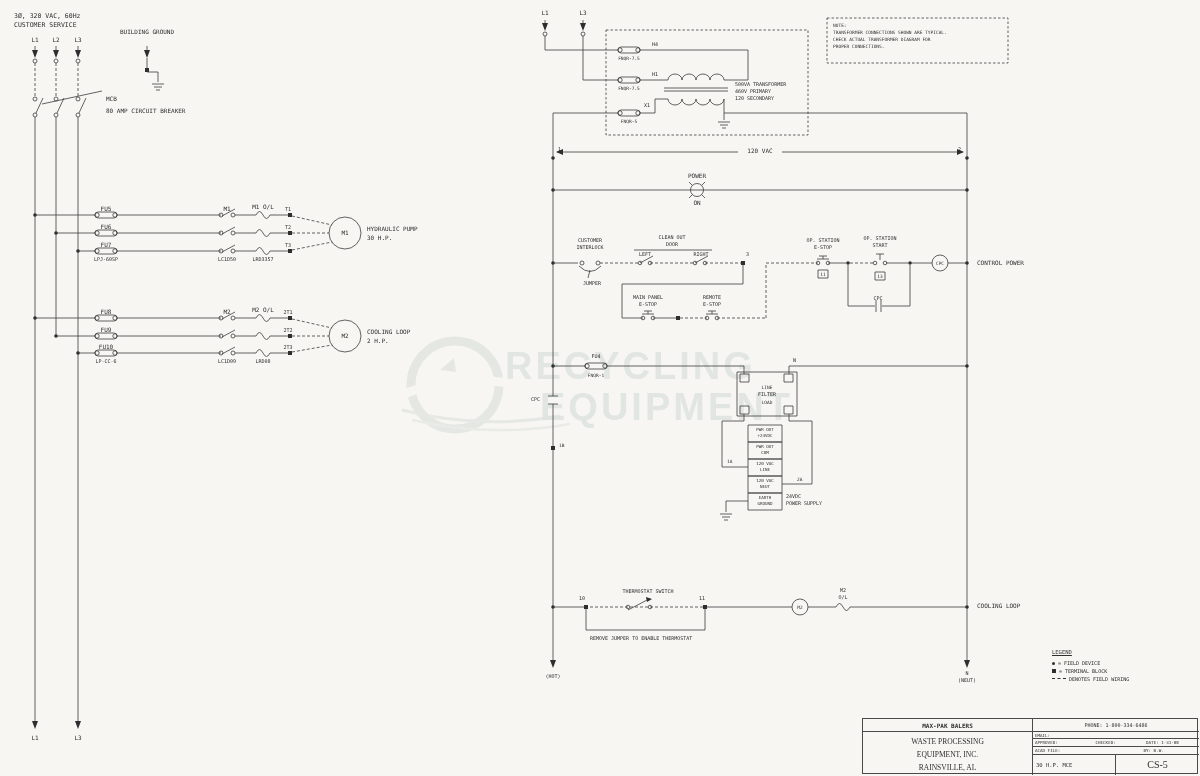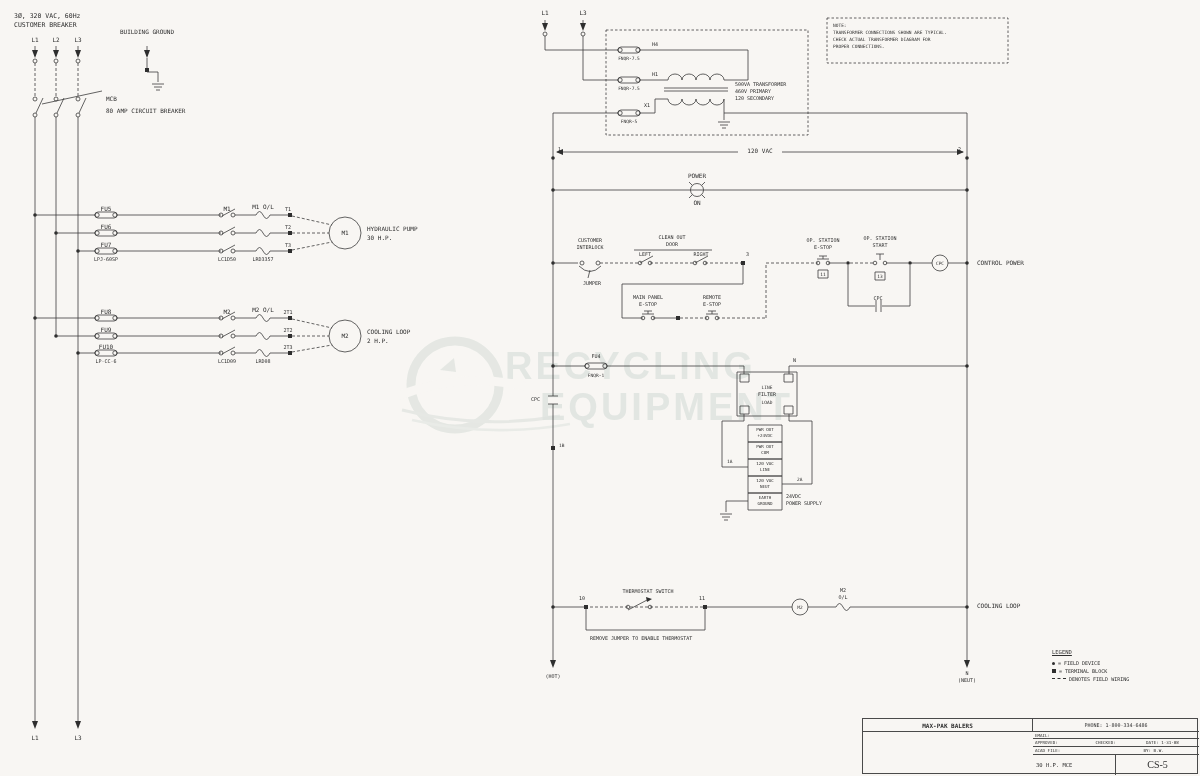--- a/index.html
+++ b/index.html
@@ -376,21 +376,21 @@
         <use href="#ol" x="843" y="607"></use>
       <line x1="850" y1="607" x2="967" y2="607" class="wire"></line>
         <use href="#dot" x="967" y="607"></use>
       <line x1="586" y1="609" x2="586" y2="630" class="wire"></line>
         <line x1="586" y1="630" x2="705" y2="630" class="wire"></line>
       <line x1="705" y1="630" x2="705" y2="609" class="wire"></line>
     </g>
   </svg>
 
   <span class="lbl s7" style="left:14px;top:13px;">3Ø, 320 VAC, 60Hz</span>
-  <span class="lbl s7" style="left:14px;top:22px;">CUSTOMER BREAKER</span>
+  <span class="lbl s7" style="left:14px;top:22px;">CUSTOMER SERVICE</span>
   <span class="lbl c" style="left:35px;top:37px;">L1</span>
   <span class="lbl c" style="left:56px;top:37px;">L2</span>
   <span class="lbl c" style="left:78px;top:37px;">L3</span>
   <span class="lbl c" style="left:147px;top:29px;">BUILDING GROUND</span>
   <span class="lbl" style="left:106px;top:96px;">MCB</span>
   <span class="lbl" style="left:106px;top:108px;">80 AMP CIRCUIT BREAKER</span>
 
   <span class="lbl c" style="left:106px;top:206px;">FU5</span>
   <span class="lbl c" style="left:106px;top:224px;">FU6</span>
   <span class="lbl c" style="left:106px;top:242px;">FU7</span>
@@ -506,20 +506,25 @@
   <div class="leg">
     <span class="t">LEGEND</span>
     <div><span class="leg-dot"></span><span>= FIELD DEVICE</span></div>
     <div><span class="leg-sq"></span><span>= TERMINAL BLOCK</span></div>
     <div><span class="leg-dash"></span><span>DENOTES FIELD WIRING</span></div>
   </div>
 
   <div class="tblk">
     <div class="cell tb-co">MAX-PAK BALERS</div>
     <div class="cell tb-ph">PHONE: 1-800-334-6486</div>
+    <div class="cell tb-org">
+      <div>WASTE PROCESSING</div>
+      <div>EQUIPMENT, INC.</div>
+      <div>RAINSVILLE, AL</div>
+    </div>
     <div class="cell tb-r2">EMAIL:</div>
     <div class="cell tb-r3">
       <span style="width:58px;">APPROVED:</span>
       <span style="width:48px;">CHECKED:</span>
       <span>DATE: 1-31-08</span>
     </div>
     <div class="cell tb-r4">
       <span style="width:106px;">ACAD FILE:</span>
       <span>BY: B.W.</span>
     </div>

